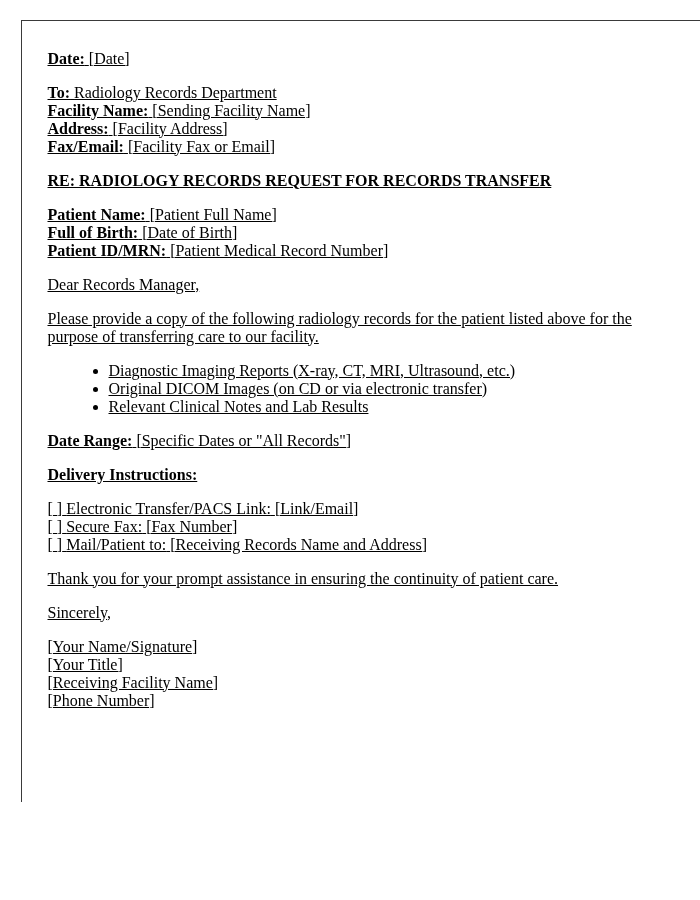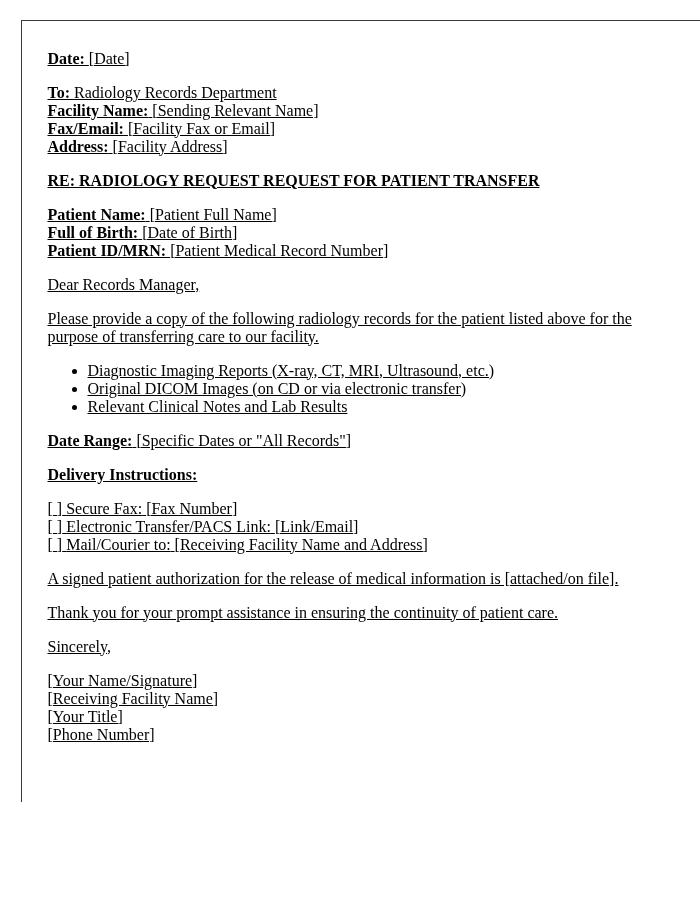--- a/index.html
+++ b/index.html
@@ -28,52 +28,52 @@
     text-decoration: underline;
   }
   .para { margin: 16px 0; }
   .lbl { font-weight: bold; }
   .subject { font-weight: bold; }
   ul.records {
     margin: 16px 0;
     padding-left: 40px;
     list-style-type: disc;
   }
-  ul.records li { line-height: 18px; }
+  ul.records li { line-height: 18px; margin-left: 21px; }
 </style>
 </head>
 <body>
 
 <div class="doc">
 
   <p class="para">
     <strong class="lbl">Date:</strong>
     <span>[Date]</span>
   </p>
 
   <div class="para">
     <div class="line">
       <strong class="lbl">To:</strong>
       <span>Radiology Records Department</span>
     </div>
     <div class="line">
       <strong class="lbl">Facility Name:</strong>
-      <span>[Sending Relevant Name]</span>
+      <span>[Sending Facility Name]</span>
+    </div>
+    <div class="line">
+      <strong class="lbl">Address:</strong>
+      <span>[Facility Address]</span>
     </div>
     <div class="line">
       <strong class="lbl">Fax/Email:</strong>
       <span>[Facility Fax or Email]</span>
     </div>
-    <div class="line">
-      <strong class="lbl">Address:</strong>
-      <span>[Facility Address]</span>
-    </div>
   </div>
 
-  <p class="para subject">RE: RADIOLOGY REQUEST REQUEST FOR PATIENT TRANSFER</p>
+  <p class="para subject">RE: RADIOLOGY RECORDS REQUEST FOR RECORDS TRANSFER</p>
 
   <div class="para">
     <div class="line">
       <strong class="lbl">Patient Name:</strong>
       <span>[Patient Full Name]</span>
     </div>
     <div class="line">
       <strong class="lbl">Full of Birth:</strong>
       <span>[Date of Birth]</span>
     </div>
@@ -97,41 +97,40 @@
   <p class="para">
     <strong class="lbl">Date Range:</strong>
     <span>[Specific Dates or "All Records"]</span>
   </p>
 
   <p class="para subject">Delivery Instructions:</p>
 
   <div class="para">
     <div class="line">
       <span>[ ]</span>
+      <span>Electronic Transfer/PACS Link:</span>
+      <span>[Link/Email]</span>
+    </div>
+    <div class="line">
+      <span>[ ]</span>
       <span>Secure Fax:</span>
       <span>[Fax Number]</span>
     </div>
     <div class="line">
       <span>[ ]</span>
-      <span>Electronic Transfer/PACS Link:</span>
-      <span>[Link/Email]</span>
-    </div>
-    <div class="line">
-      <span>[ ]</span>
-      <span>Mail/Courier to:</span>
-      <span>[Receiving Facility Name and Address]</span>
+      <span>Mail/Patient to:</span>
+      <span>[Receiving Records Name and Address]</span>
     </div>
   </div>
 
-  <p class="para">A signed patient authorization for the release of medical information is [attached/on file].</p>
 
   <p class="para">Thank you for your prompt assistance in ensuring the continuity of patient care.</p>
 
   <p class="para">Sincerely,</p>
 
   <div class="para">
     <div class="line">[Your Name/Signature]</div>
+    <div class="line">[Your Title]</div>
     <div class="line">[Receiving Facility Name]</div>
-    <div class="line">[Your Title]</div>
     <div class="line">[Phone Number]</div>
   </div>
 
 </div>
 
 </body></html>

